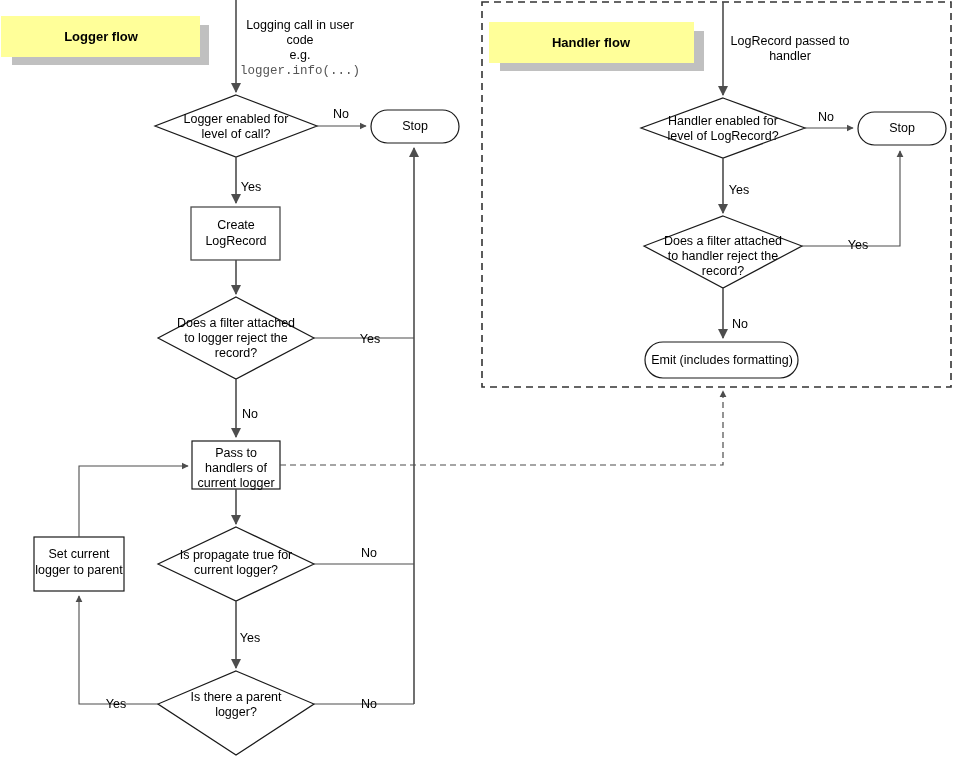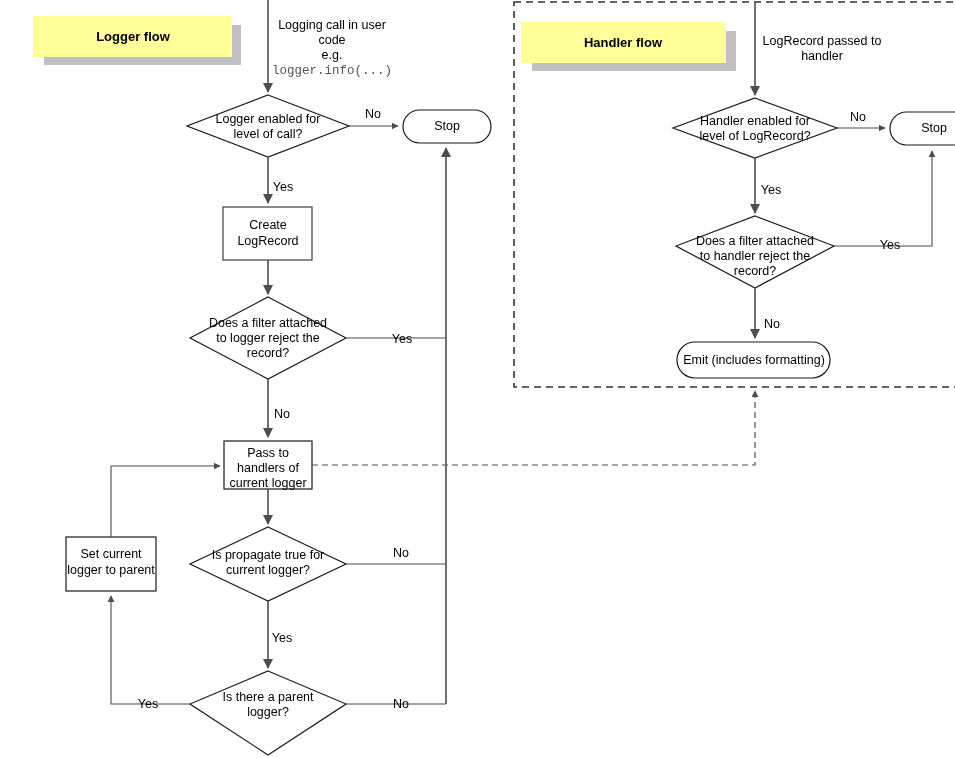--- a/index.html
+++ b/index.html
@@ -10,21 +10,20 @@
   body {
     width: 955px;
     height: 758px;
     font-family: "Liberation Sans", sans-serif;
     overflow: hidden;
   }
   #diagram-root {
     position: relative;
     width: 809px;
     height: 758px;
-    margin-left: 32px;
   }
   svg#flow {
     display: block;
   }
   .shape {
     fill: #ffffff;
     stroke: #4d4d4d;
     stroke-width: 1.3;
   }
   .shape-dark {

